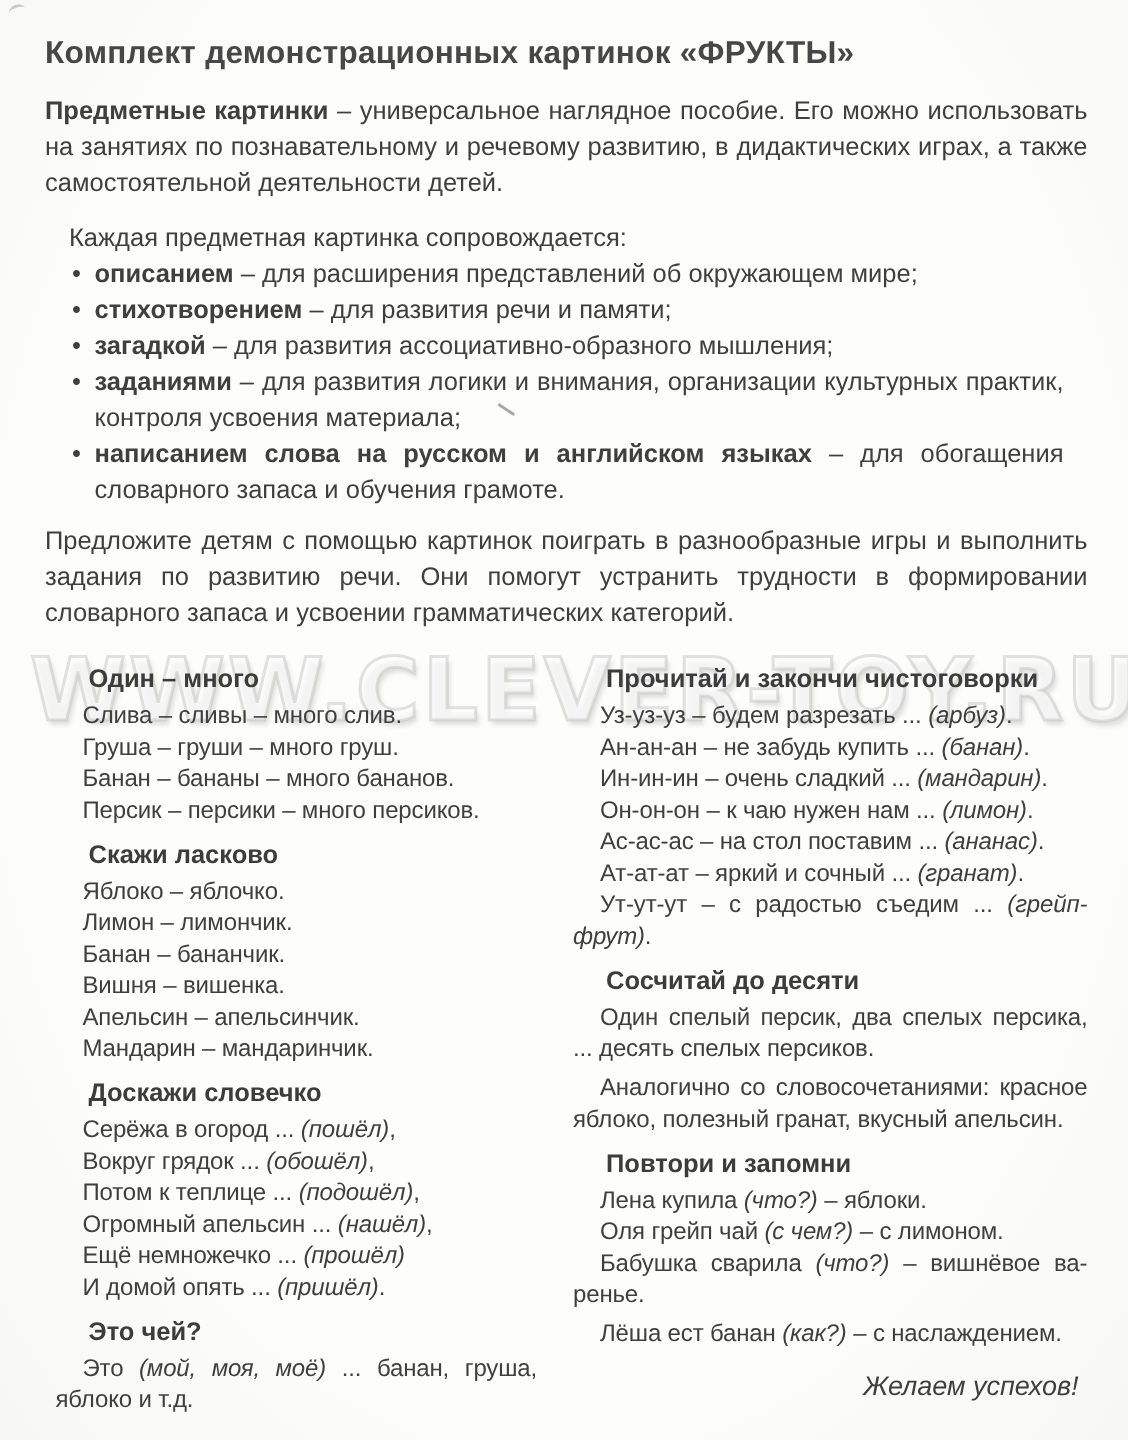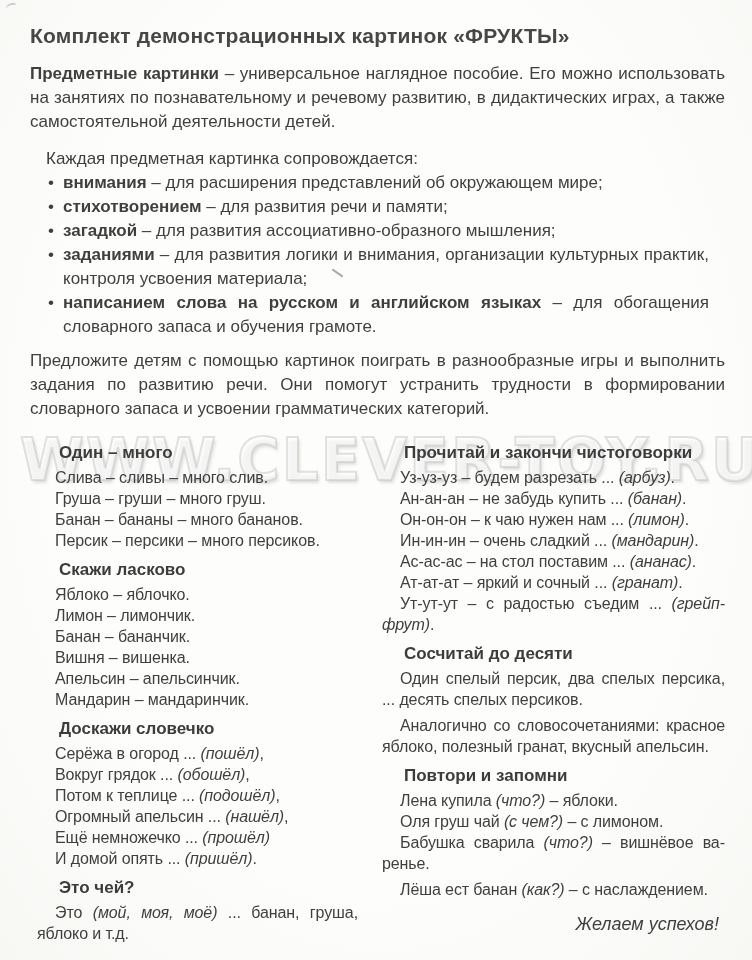--- a/index.html
+++ b/index.html
@@ -48,21 +48,21 @@
 
   <div class="content">
 
     <h1 class="title">Комплект демонстрационных картинок «ФРУКТЫ»</h1>
 
     <p class="para"><span class="b">Предметные картинки</span><span> – универсальное наглядное пособие. Его можно использовать на занятиях по познавательному и речевому развитию, в дидактических играх, а также самостоятельной деятельности детей.</span></p>
 
     <div class="bullets">
       <p class="lead">Каждая предметная картинка сопровождается:</p>
       <div>
-          <p class="bullet"><span class="b">внимания</span><span> – для расширения представлений об окружающем мире;</span></p>
+          <p class="bullet"><span class="b">описанием</span><span> – для расширения представлений об окружающем мире;</span></p>
           <p class="bullet"><span class="b">стихотворением</span><span> – для развития речи и памяти;</span></p>
           <p class="bullet"><span class="b">загадкой</span><span> – для развития ассоциативно-образного мышления;</span></p>
           <p class="bullet"><span class="b">заданиями</span><span> – для развития логики и внимания, организации культурных практик, контроля усвоения материала;</span></p>
           <p class="bullet"><span class="b">написанием слова на русском и английском языках</span><span> – для обогащения словарного запаса и обучения грамоте.</span></p>
         </div>
     </div>
 
     <p class="para"><span>Предложите детям с помощью картинок поиграть в разнообразные игры и выпол­нить задания по развитию речи. Они помогут устранить трудности в формировании словарного запаса и усвоении грамматических категорий.</span></p>
 
     <div class="cols">
@@ -87,31 +87,31 @@
           <p class="line"><span>Ещё немножечко ... </span><span class="i">(прошёл)</span></p>
           <p class="line"><span>И домой опять ... </span><span class="i">(пришёл)</span><span>.</span></p>
           <h3 class="sec">Это чей?</h3>
           <p class="line"><span>Это </span><span class="i">(мой, моя, моё)</span><span> ... банан, груша, яблоко и т.д.</span></p>
         </div>
       <div class="col col-right">
         <div>
             <h3 class="sec">Прочитай и закончи чистоговорки</h3>
             <p class="line"><span>Уз-уз-уз – будем разрезать ... </span><span class="i">(арбуз)</span><span>.</span></p>
             <p class="line"><span>Ан-ан-ан – не забудь купить ... </span><span class="i">(банан)</span><span>.</span></p>
+            <p class="line"><span>Ин-ин-ин – очень сладкий ... </span><span class="i">(мандарин)</span><span>.</span></p>
             <p class="line"><span>Он-он-он – к чаю нужен нам ... </span><span class="i">(лимон)</span><span>.</span></p>
-            <p class="line"><span>Ин-ин-ин – очень сладкий ... </span><span class="i">(мандарин)</span><span>.</span></p>
             <p class="line"><span>Ас-ас-ас – на стол поставим ... </span><span class="i">(ананас)</span><span>.</span></p>
             <p class="line"><span>Ат-ат-ат – яркий и сочный ... </span><span class="i">(гранат)</span><span>.</span></p>
             <p class="line"><span>Ут-ут-ут – с радостью съедим ... </span><span class="i">(грейп­фрут)</span><span>.</span></p>
             <h3 class="sec">Сосчитай до десяти</h3>
             <p class="line"><span>Один спелый персик, два спелых персика, ... десять спелых персиков.</span></p>
             <p class="line gap"><span>Аналогично со словосочетаниями: крас­ное яблоко, полезный гранат, вкусный апель­син.</span></p>
             <h3 class="sec">Повтори и запомни</h3>
             <p class="line"><span>Лена купила </span><span class="i">(что?)</span><span> – яблоки.</span></p>
-            <p class="line"><span>Оля груш чай </span><span class="i">(с чем?)</span><span> – с лимоном.</span></p>
+            <p class="line"><span>Оля грейп чай </span><span class="i">(с чем?)</span><span> – с лимоном.</span></p>
             <p class="line"><span>Бабушка сварила </span><span class="i">(что?)</span><span> – вишнёвое ва­ренье.</span></p>
             <p class="line gap"><span>Лёша ест банан </span><span class="i">(как?)</span><span> – с наслаждением.</span></p>
           </div>
         <p class="closing">Желаем успехов!</p>
       </div>
     </div>
 
   </div>
 </div>
 

